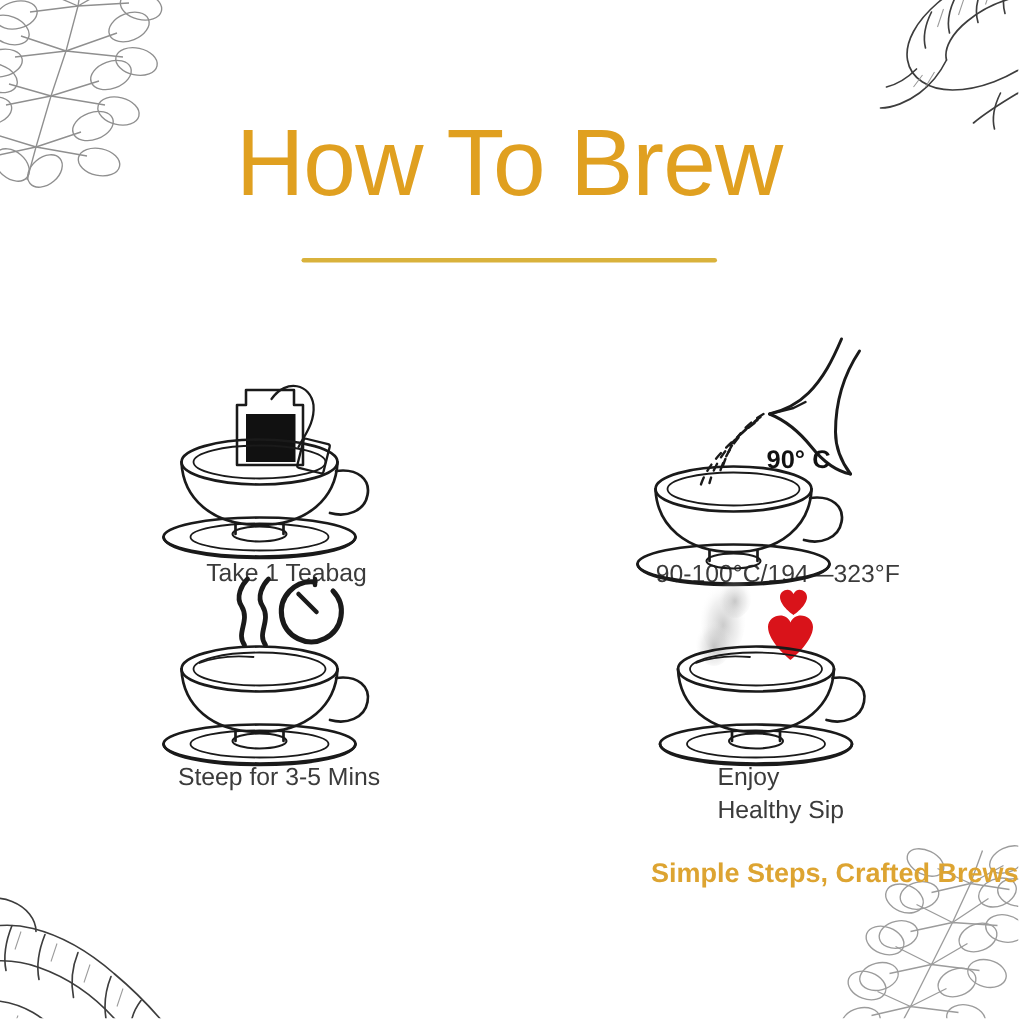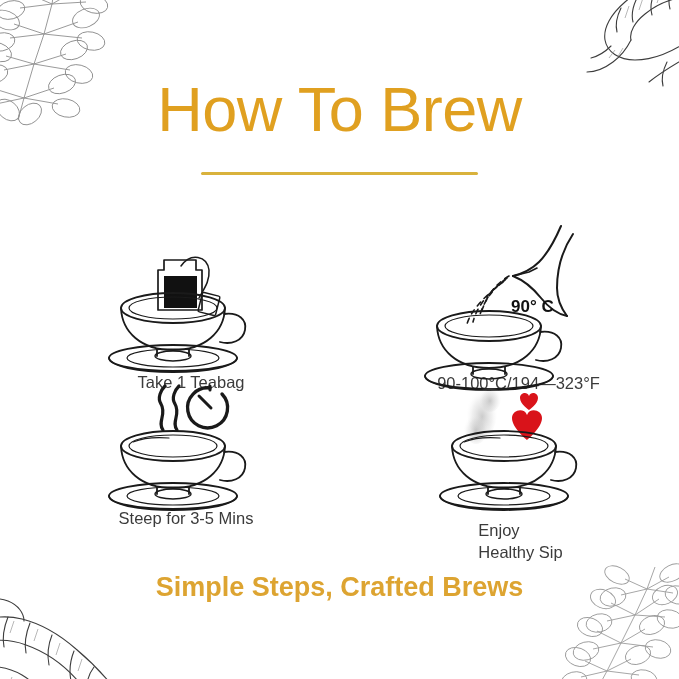--- a/index.html
+++ b/index.html
@@ -65,35 +65,35 @@
     color: #3b3b3b;
     font-size: 16.5px;
     line-height: 1.35;
     white-space: pre-line;
     font-family: "Liberation Sans", sans-serif;
   }
 
   #step-1 { left: 12px; top: 246px; width: 330px; height: 120px; }
   #step-2 { left: 336px; top: 232px; width: 343px; height: 134px; text-align: right; }
   #step-3 { left: 12px; top: 382px; width: 330px; height: 122px; }
-  #step-4 { left: 336px; top: 382px; width: 343px; height: 122px; gap: 12px; }
+  #step-4 { left: 336px; top: 382px; width: 343px; height: 122px; }
 
   #step-1 .step-label { margin-left: 28px; }
   #step-2 .step-label { margin-left: 22px; }
   #step-3 .step-label { margin-left: 18px; }
   #step-4 .step-label { margin-left: 26px; }
 
   
   #tagline {
     position: absolute;
     left: 0;
     top: 572px;
     width: 679px;
-    text-align: center;
-    font-size: 27px;
+    text-align: right;
+    font-size: 18px;
     font-weight: bold;
     color: #dda431;
     font-family: "Liberation Sans", sans-serif;
   }
 
   svg { display: block; overflow: visible; }
 </style>
 </head>
 <body>
 

